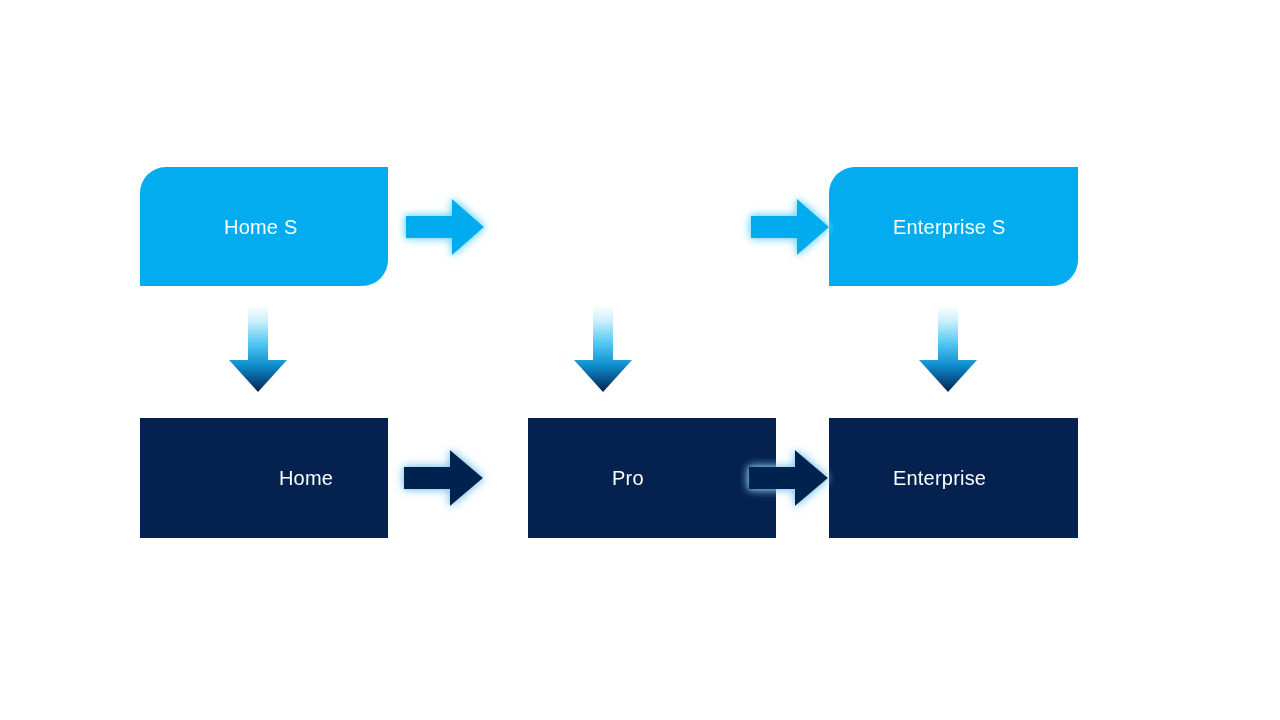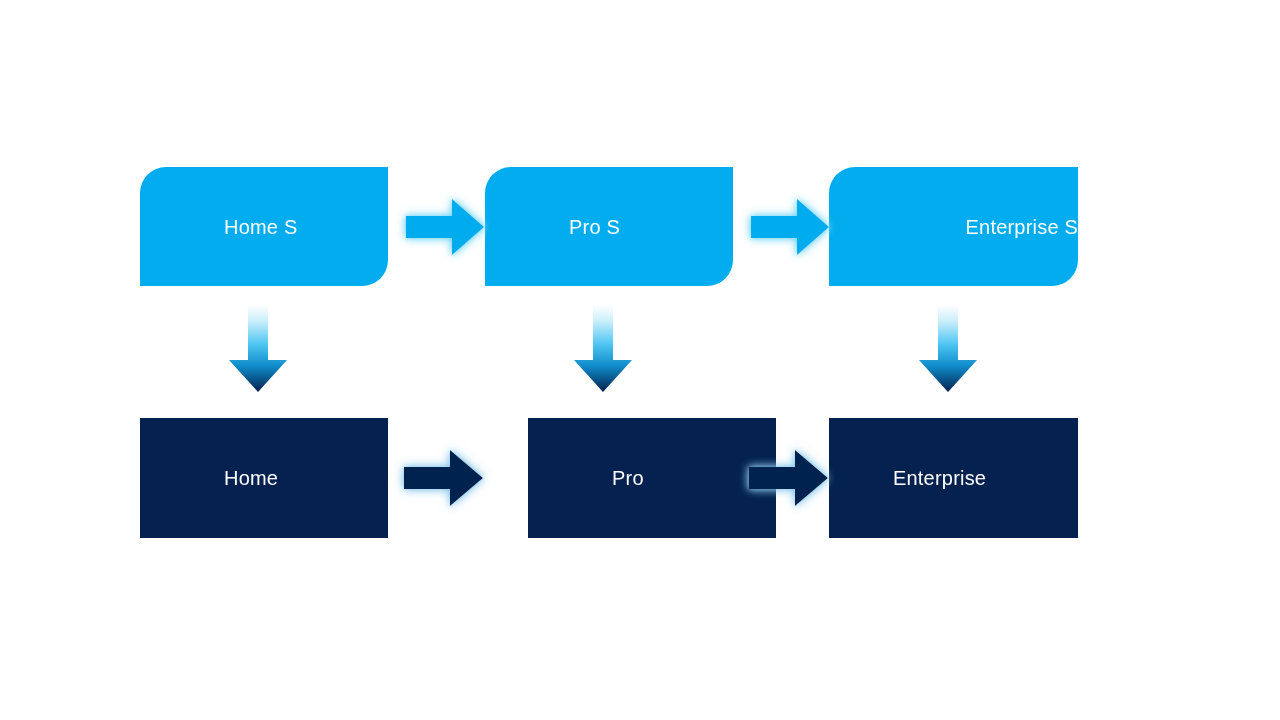--- a/index.html
+++ b/index.html
@@ -40,21 +40,21 @@
     line-height: 1;
     white-space: nowrap;
   }
 
   
   .node--top {
     background: #02ACEE;
     border-radius: 26px 0 26px 0;
     padding-left: 84px;
   }
-  .node--top.node--n3 { padding-left: 64px; justify-content: flex-end; }
+  .node--top.node--n3 { padding-left: 64px; }
 
   
   .node--bottom {
     background: #04214F;
     border-radius: 0;
     padding-left: 84px;
   }
   .node--bottom.node--n3 { padding-left: 64px; }
 
   
@@ -88,23 +88,20 @@
 </style>
 </head>
 <body style="background: rgb(255, 255, 255);">
 
 <div id="canvas">
 
   <div class="node node--top node--n1" id="node-top-1" style="background: rgb(2, 172, 238);">
     <span class="node-label" style="color: rgb(255, 255, 255);">Home S</span>
   </div>
 
-  <div class="node node--top node--n2" id="node-top-2" style="background: rgb(2, 172, 238);">
-    <span class="node-label" style="color: rgb(255, 255, 255);">Pro S</span>
-  </div>
 
   <div class="node node--top node--n3" id="node-top-3" style="background: rgb(2, 172, 238);">
     <span class="node-label" style="color: rgb(255, 255, 255);">Enterprise S</span>
   </div>
 
   <div class="arrow" id="arrow-h-top-1">
     <svg width="82" height="62" viewBox="0 0 82 62" aria-hidden="true">
       <defs>
         <filter id="glow-cyan-1" x="-55%" y="-55%" width="210%" height="210%">
           <feDropShadow dx="0" dy="0" stdDeviation="4.5" flood-color="#67D3F6" flood-opacity="0.95"></feDropShadow>
@@ -165,21 +162,21 @@
           <stop offset="18%" stop-color="#CDEFFB"></stop>
           <stop offset="45%" stop-color="#4FC6F2"></stop>
           <stop offset="70%" stop-color="#0E8CCB"></stop>
           <stop offset="100%" stop-color="#04214F"></stop>
         </linearGradient>
       </defs>
       <path d="M22,0 L42,0 L42,55 L61,55 L32,87 L3,55 L22,55 Z" fill="url(#vgrad-3)"></path>
     </svg>
   </div>
 
-  <div class="node node--bottom node--n1" id="node-bottom-1" style="background: rgb(4, 33, 79);">
+  <div class="node node--bottom node--n1" id="node-bottom-1" style="background: rgb(4, 33, 79); justify-content: center;">
     <span class="node-label" style="color: rgb(255, 255, 255);">Home</span>
   </div>
 
   <div class="node node--bottom node--n2" id="node-bottom-2" style="background: rgb(4, 33, 79); margin-left: 43px;">
     <span class="node-label" style="color: rgb(255, 255, 255);">Pro</span>
   </div>
 
   <div class="node node--bottom node--n3" id="node-bottom-3" style="background: rgb(4, 33, 79);">
     <span class="node-label" style="color: rgb(255, 255, 255); text-align: center;">Enterprise</span>
   </div>

